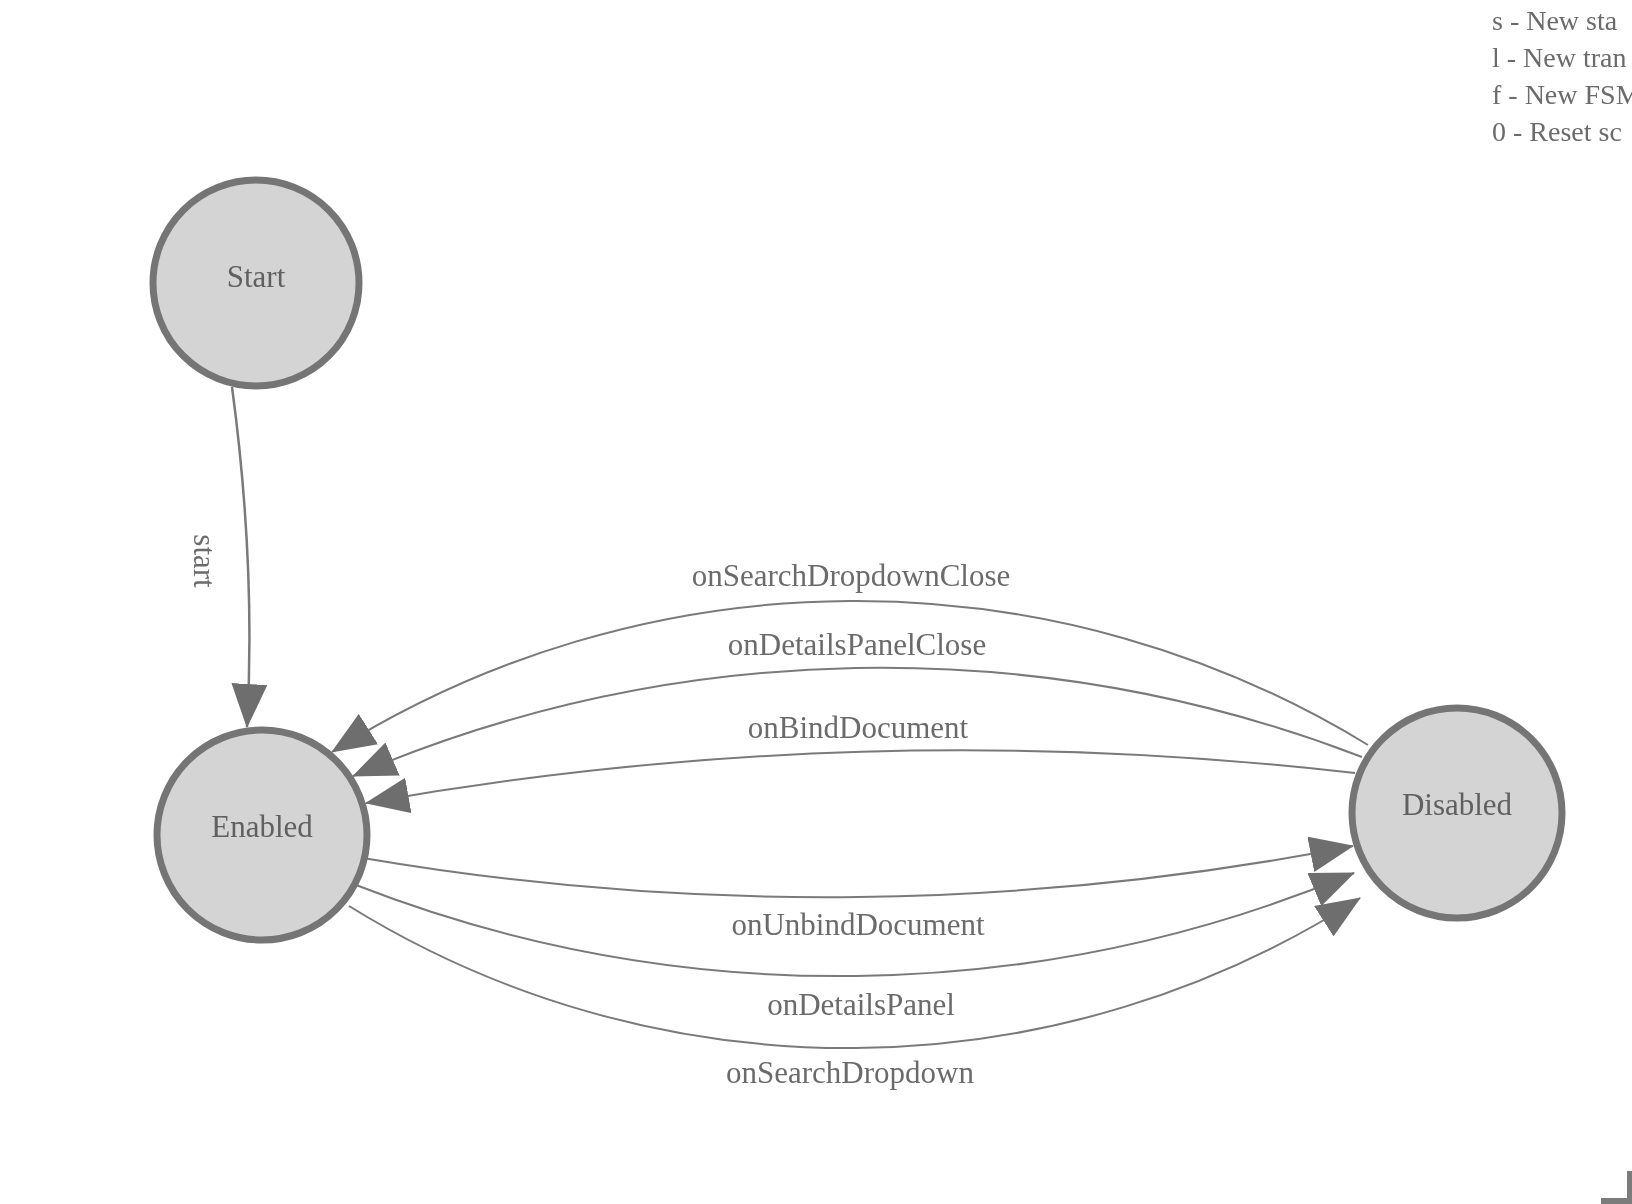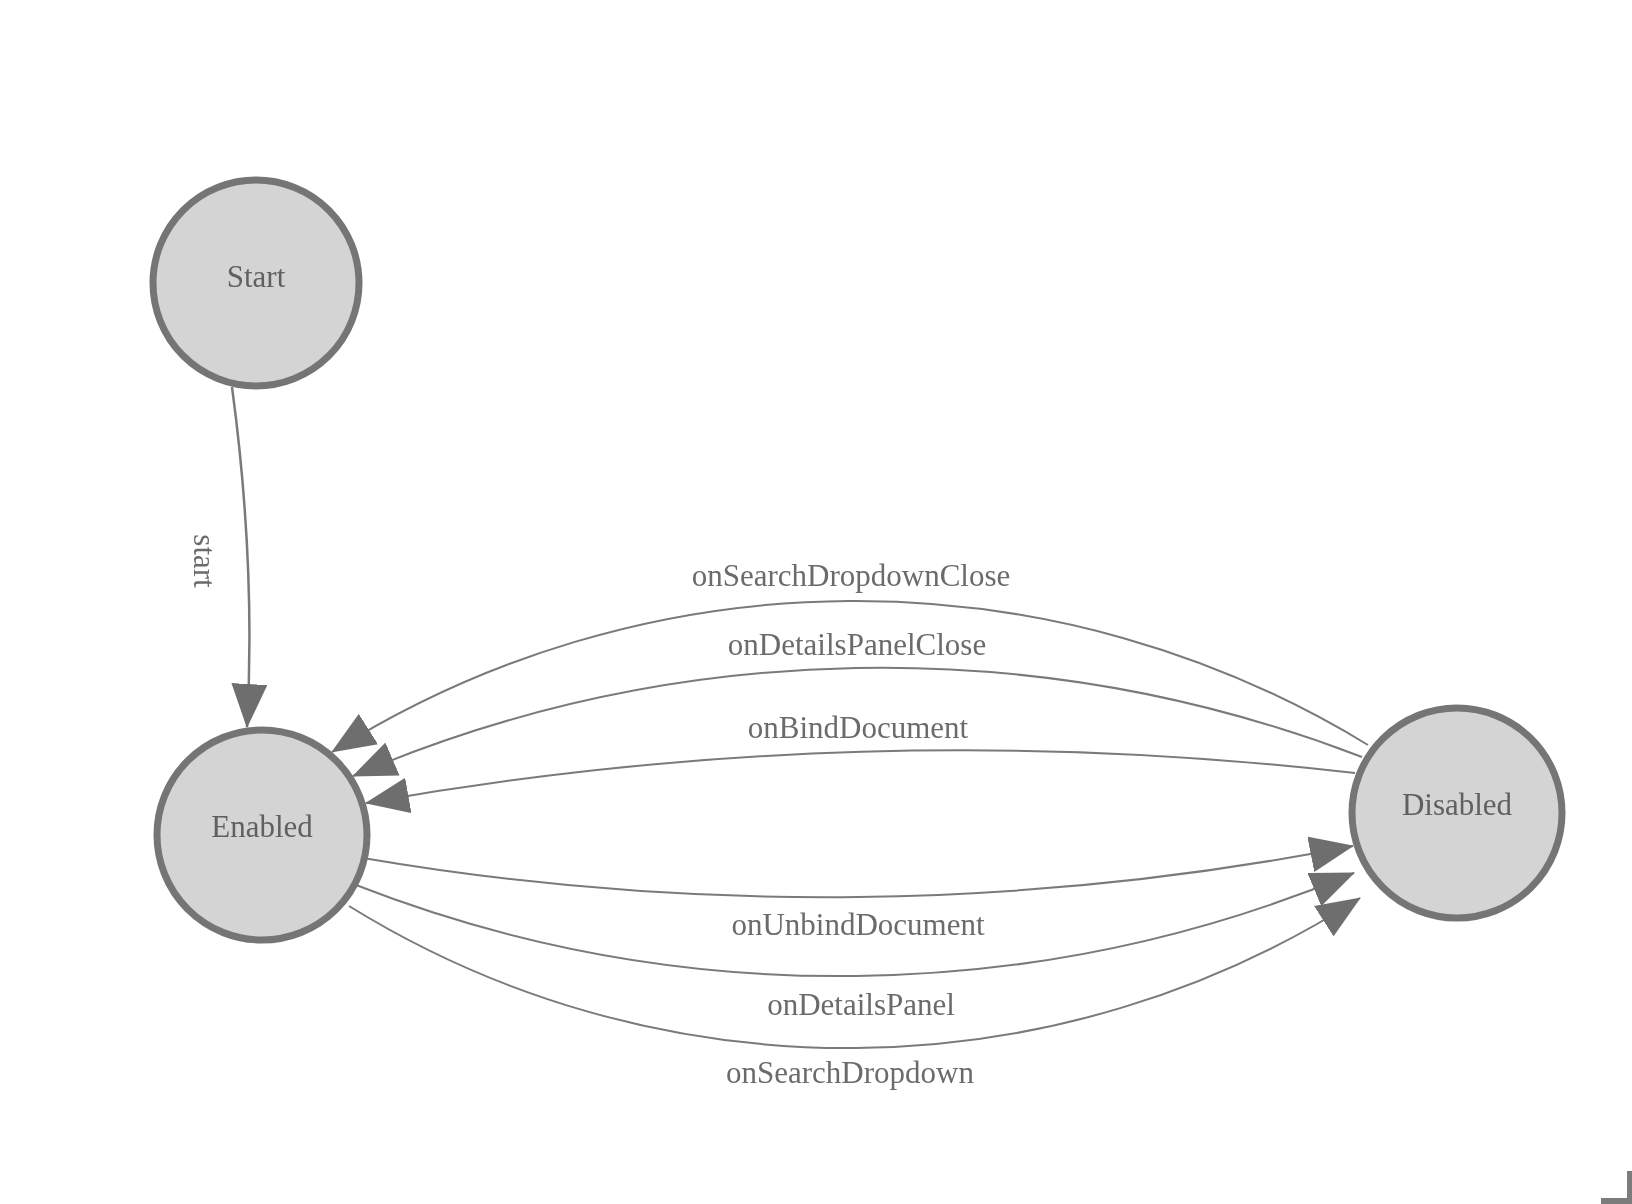--- a/index.html
+++ b/index.html
@@ -105,14 +105,20 @@
     <text class="edge-text" x="858" y="935">onUnbindDocument</text>
     <text class="edge-text" x="861" y="1015">onDetailsPanel</text>
     <text class="edge-text" x="850" y="1083">onSearchDropdown</text>
 
     <g>
       <rect class="corner-shape" x="1627" y="1171" width="5" height="33"></rect>
       <rect class="corner-shape" x="1601" y="1198" width="31" height="6"></rect>
     </g>
   </svg>
 
+  <div id="legend">
+    <div class="legend-line">s - New sta</div>
+    <div class="legend-line">l - New tran</div>
+    <div class="legend-line">f - New FSM</div>
+    <div class="legend-line">0 - Reset sc</div>
+  </div>
 
 </div>
 
 </body></html>

